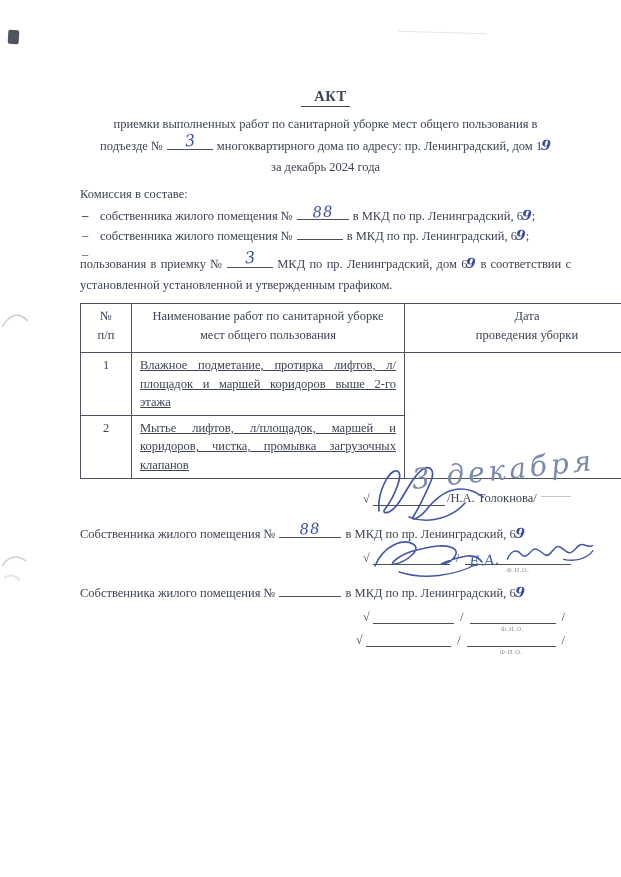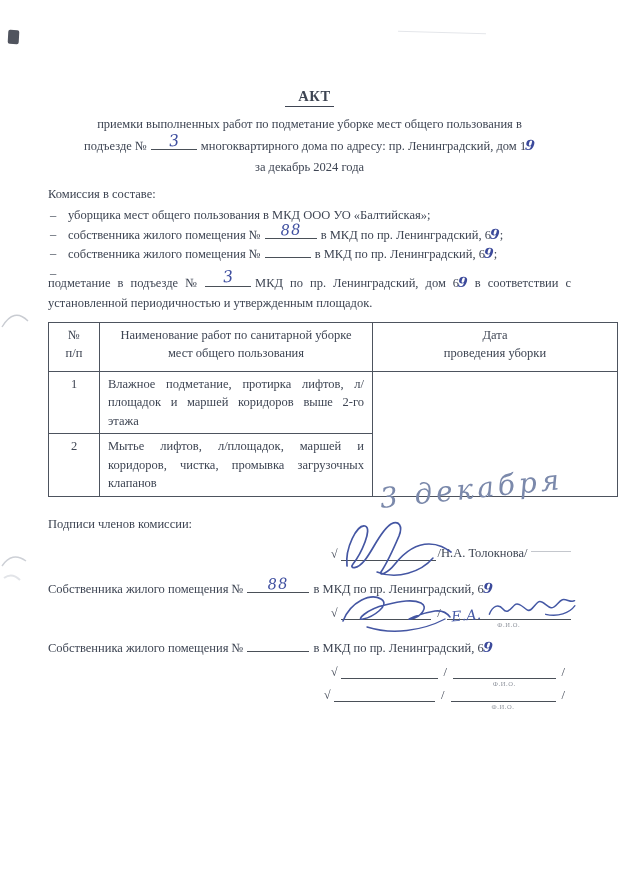--- a/index.html
+++ b/index.html
@@ -1,18 +1,18 @@
 <!DOCTYPE html>
 <html><head>
 <meta charset="utf-8">
 <style>
   html,body{margin:0;padding:0;background:#fff;}
   .page{position:relative;width:621px;height:877px;background:#fff;overflow:hidden;
         color:#3e4553;font-family:"Liberation Serif","DejaVu Serif",serif;font-size:12.5px;}
-  .content{padding:88px 50px 0 48px;}
+  .content{padding:88px 50px 0 80px;}
 
   
   .corner-mark{position:absolute;left:8px;top:30px;width:11px;height:14px;background:#50545e;border-radius:2px;transform:rotate(3deg);}
   .arc{position:absolute;left:0;}
   .faint-line{position:absolute;left:398px;top:32px;width:88px;height:1px;background:#e4e6ea;transform:rotate(1.5deg);}
 
   
   .title-row{text-align:center;height:22px;}
   .title{display:inline-block;font-weight:bold;font-size:14.5px;letter-spacing:.6px;
          border-bottom:1.3px solid #3e4553;padding:0 3px 1px 13px;}
@@ -40,21 +40,21 @@
   table.works{border-collapse:collapse;margin-top:8px;width:520px;table-layout:fixed;}
   table.works th,table.works td{border:1.2px solid #4d535e;padding:3px 8px;vertical-align:top;
       font-weight:normal;line-height:18.5px;}
   th.c-num,td.c-num{width:34px;text-align:center;padding:3px 2px;}
   th.c-work,td.c-work{width:256px;margin-top:31px;}
   th.c-date,td.c-date{width:228px;text-align:center;}
   .preline{white-space:pre-line;text-align:center;}
   th{height:42px;}
   td.r1{height:54px;}
   td.r2{height:56px;}
-  td.c-work{text-align:justify;}
+  td.c-work{text-align:justify;text-decoration:underline;}
   td.c-date{position:relative;}
   .date-note{position:absolute;left:8px;bottom:-12px;font-style:italic;font-size:28px;letter-spacing:4px;
       color:#7b89ab;font-family:"DejaVu Serif",serif;transform:rotate(-6deg);transform-origin:left bottom;
       white-space:nowrap;z-index:2;}
 
   
   .sig-heading{margin-top:18px;line-height:19px;}
   .cleaner-label{margin-top:11px;line-height:19px;}
   .owner-line{margin-top:18px;line-height:19px;}
   .rep-line{margin-top:40px;line-height:19px;white-space:pre-wrap;}
@@ -88,36 +88,36 @@
     <path d="M4 30 Q12 24 20 32" fill="none" stroke="#e2e4e8" stroke-width="2"></path>
   </svg>
 
   <div class="content">
 
     <div class="title-row">
       <span class="title">АКТ</span>
     </div>
 
     <div class="intro">
-      <div>приемки выполненных работ по подметание уборке мест общего пользования в</div>
+      <div>приемки выполненных работ по санитарной уборке мест общего пользования в</div>
       <div><span>подъезде №</span><span class="blank b46"><span class="hd">3</span></span><span>многоквартирного дома по адресу: пр. Ленинградский, дом 1</span><span class="hand-nine">9</span></div>
       <div>за декабрь 2024 года</div>
     </div>
 
     <div class="commission-label">Комиссия в составе:</div>
     <div class="members">
-      <div class="member"><span class="dash">–</span><span>уборщика мест общего пользования в МКД ООО УО «Балтийская»;</span></div>
+      <div class="member"><span class="dash">–</span></div>
       <div class="member"><span class="dash">–</span><span>собственника жилого помещения №</span><span class="blank b52"><span class="hd hd88">88</span></span><span>в МКД по пр. Ленинградский, 6</span><span class="hand-nine">9</span><span>;</span></div>
       <div class="member"><span class="dash">–</span><span>собственника жилого помещения №</span><span class="blank b46"></span><span>в МКД по пр. Ленинградский, 6</span><span class="hand-nine">9</span><span>;</span></div>
       <div class="member"><span class="dash">–</span></div>
     </div>
 
     <div class="act">
-      <div class="j-line"><span>подметание в подъезде №</span><span class="blank b46"><span class="hd">3</span></span><span>МКД по пр. Ленинградский, дом 6</span><span class="hand-nine">9</span> <span>в соответствии с</span></div>
-      <div>установленной периодичностью и утвержденным площадок.</div>
+      <div class="j-line"><span>пользования в приемку №</span><span class="blank b46"><span class="hd">3</span></span><span>МКД по пр. Ленинградский, дом 6</span><span class="hand-nine">9</span> <span>в соответствии с</span></div>
+      <div>установленной установленной и утвержденным графиком.</div>
     </div>
 
     <table class="works">
       <tbody>
           <tr>
         <th class="c-num preline">№
 п/п</th>
         <th class="c-work preline">Наименование работ по санитарной уборке мест общего пользования</th>
         <th class="c-date preline">Дата
 проведения уборки</th>
@@ -129,21 +129,20 @@
           <span class="date-note">3 декабря</span>
         </td>
       </tr>
       <tr>
         <td class="c-num r2">2</td>
         <td class="c-work r2">Мытье лифтов, л/площадок, маршей и коридоров, чистка, промывка загрузочных клапанов</td>
       </tr>
     </tbody>
       </table>
 
-    <div class="sig-heading">Подписи членов комиссии:</div>
 
     <div class="sigrow mt12">
       <span class="check">√</span>
       <span class="sline w108">
         <svg class="sig-svg" width="120" height="62" viewBox="0 0 120 62">
           <path d="M10 52 C8 34 20 10 28 12 C36 14 24 40 16 50 C12 55 20 56 28 46 C36 36 44 16 54 10 C62 6 66 12 62 22 C56 36 48 52 44 58 C42 62 50 60 58 50 C66 40 78 30 92 30 C102 30 108 34 114 38" fill="none" stroke="#4456a3" stroke-width="1.7" stroke-linecap="round"></path>
           <path d="M40 58 C60 66 84 58 96 44" fill="none" stroke="#4456a3" stroke-width="1.5" stroke-linecap="round"></path>
         </svg>
       </span>
       <span class="sig-name">/Н.А. Толокнова/</span>

